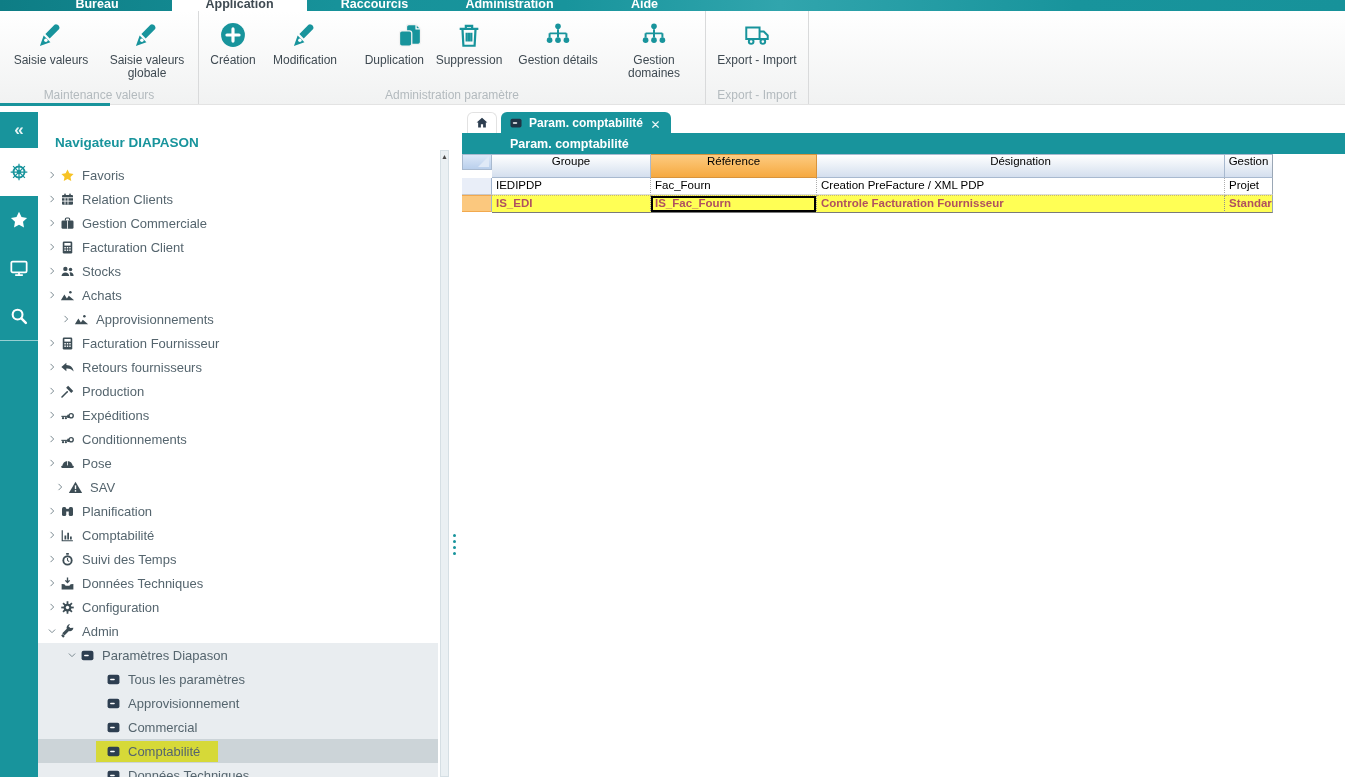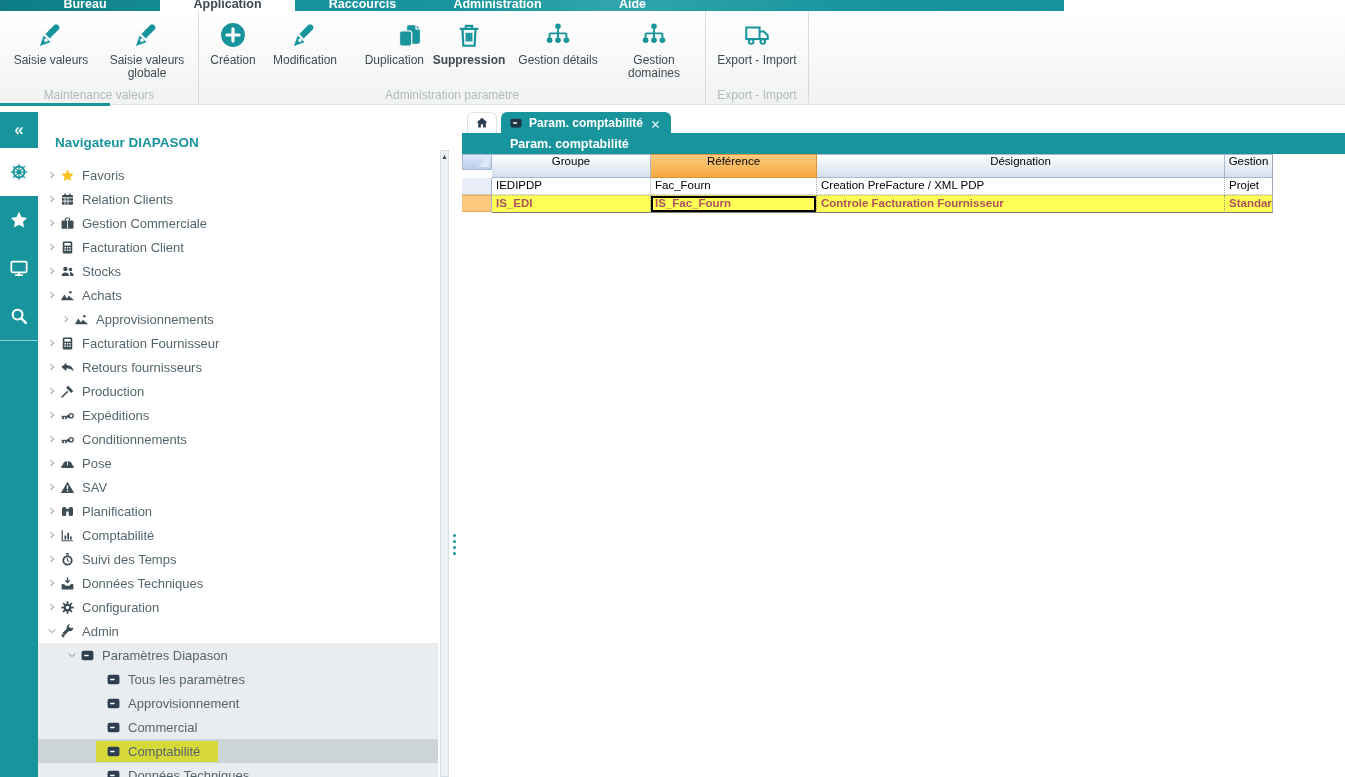--- a/index.html
+++ b/index.html
@@ -1,22 +1,22 @@
 <!DOCTYPE html>
 <html><head>
 <meta charset="utf-8">
 <style>
   * { box-sizing: border-box; margin: 0; padding: 0; }
   html,body { width:1345px; height:777px; overflow:hidden; background:#fff;
     font-family:"Liberation Sans", sans-serif; }
 
   
-  .topbar { position:absolute; left:0; top:0; width:1064px; height:11px;
+  .topbar { position:absolute; left:0; top:0; width:1345px; height:11px;
     background:linear-gradient(90deg,#0e7d85 0%,#17929a 25%,#18949c 42%,#31a5ad 58%,#18949c 80%,#17929a 100%);
-    display:flex; padding-left:10px;text-align:center; }
+    display:flex; padding-left:22px;text-align:center; }
   .menu-tab { height:11px; overflow:hidden; display:flex; justify-content:center;
     font-size:12.5px; font-weight:bold; color:#fff; width:135px; cursor:default; }
   .menu-tab span { margin-top:-3px; line-height:14px; }
   .menu-tab.first { width:150px; }
   .menu-tab.active { background:#fff; color:#3f4a52; }
 
   
   .ribbon { position:absolute; left:0; top:11px; width:1345px; height:94px;
     background:linear-gradient(#ffffff,#f1f2f2); border-bottom:1px solid #e3e3e3; display:flex; }
   .ribbon-accent { position:absolute; left:0; top:103px; width:110px; height:3px; background:#18949c; z-index:3; }
@@ -164,21 +164,21 @@
         <div class="rbtn" style="width: 82px; align-items: flex-end;">
           <div class="ric">
             <svg viewBox="0 0 24 24" xmlns="http://www.w3.org/2000/svg">
               <path fill="currentColor" stroke="#f2f2f2" stroke-width="1.1" d="M11 3h6.5L21 6.5V18a2 2 0 01-2 2h-8a2 2 0 01-2-2V5a2 2 0 012-2z"></path>
               <path d="M17.2 3v3.8H21" fill="none" stroke="#fff" stroke-width="1.1"></path>
               <rect x="3" y="8.5" width="10.5" height="13" rx="2" fill="currentColor" stroke="#f2f2f2" stroke-width="1.1"></rect>
             </svg>
           </div>
           <div class="rlabel">Duplication</div>
         </div>
-        <div class="rbtn" style="width: 82px; font-weight: bold;">
+        <div class="rbtn" style="width: 82px;">
           <div class="ric">
             <svg viewBox="0 0 24 24" xmlns="http://www.w3.org/2000/svg">
               <path fill="none" stroke="currentColor" stroke-width="1.9" d="M4 6.8h16M9.3 6.8V4.2h5.4v2.6M6.4 6.8l.8 14.4h9.6l.8-14.4M10 10v7.5M12 10v7.5M14 10v7.5"></path>
             </svg>
           </div>
           <div class="rlabel">Suppression</div>
         </div>
         <div class="rbtn" style="width: 96px;">
           <div class="ric">
             <svg viewBox="0 0 24 24" xmlns="http://www.w3.org/2000/svg">
@@ -465,21 +465,21 @@
         </span>
         <span class="ti">
           <svg viewBox="0 0 24 24" xmlns="http://www.w3.org/2000/svg">
             <path fill="currentColor" d="M3.8 16a8.2 8.2 0 0116.4 0z"></path>
             <rect x="1.8" y="15.4" width="20.4" height="3.6" rx="1.8" fill="currentColor"></rect>
             <path stroke="#fff" stroke-width="1.3" d="M12 7.6v7.4"></path>
           </svg>
         </span>
         <span>Pose</span>
       </div>
-      <div class="trow" style="padding-left: 6px;">
+      <div class="trow" style="padding-left: 14px;">
         <span class="chev">
           <svg viewBox="0 0 24 24" xmlns="http://www.w3.org/2000/svg">
             <path fill="none" stroke="currentColor" stroke-width="2.4" d="M8.5 4.5l7.5 7.5-7.5 7.5"></path>
           </svg>
         </span>
         <span class="ti">
           <svg viewBox="0 0 24 24" xmlns="http://www.w3.org/2000/svg">
             <path fill="currentColor" d="M12 2.6L22.6 20.6H1.4z"></path>
             <path stroke="#fff" stroke-width="2.2" d="M12 8.6v6"></path>
             <circle cx="12" cy="17.4" r="1.3" fill="#fff"></circle>

